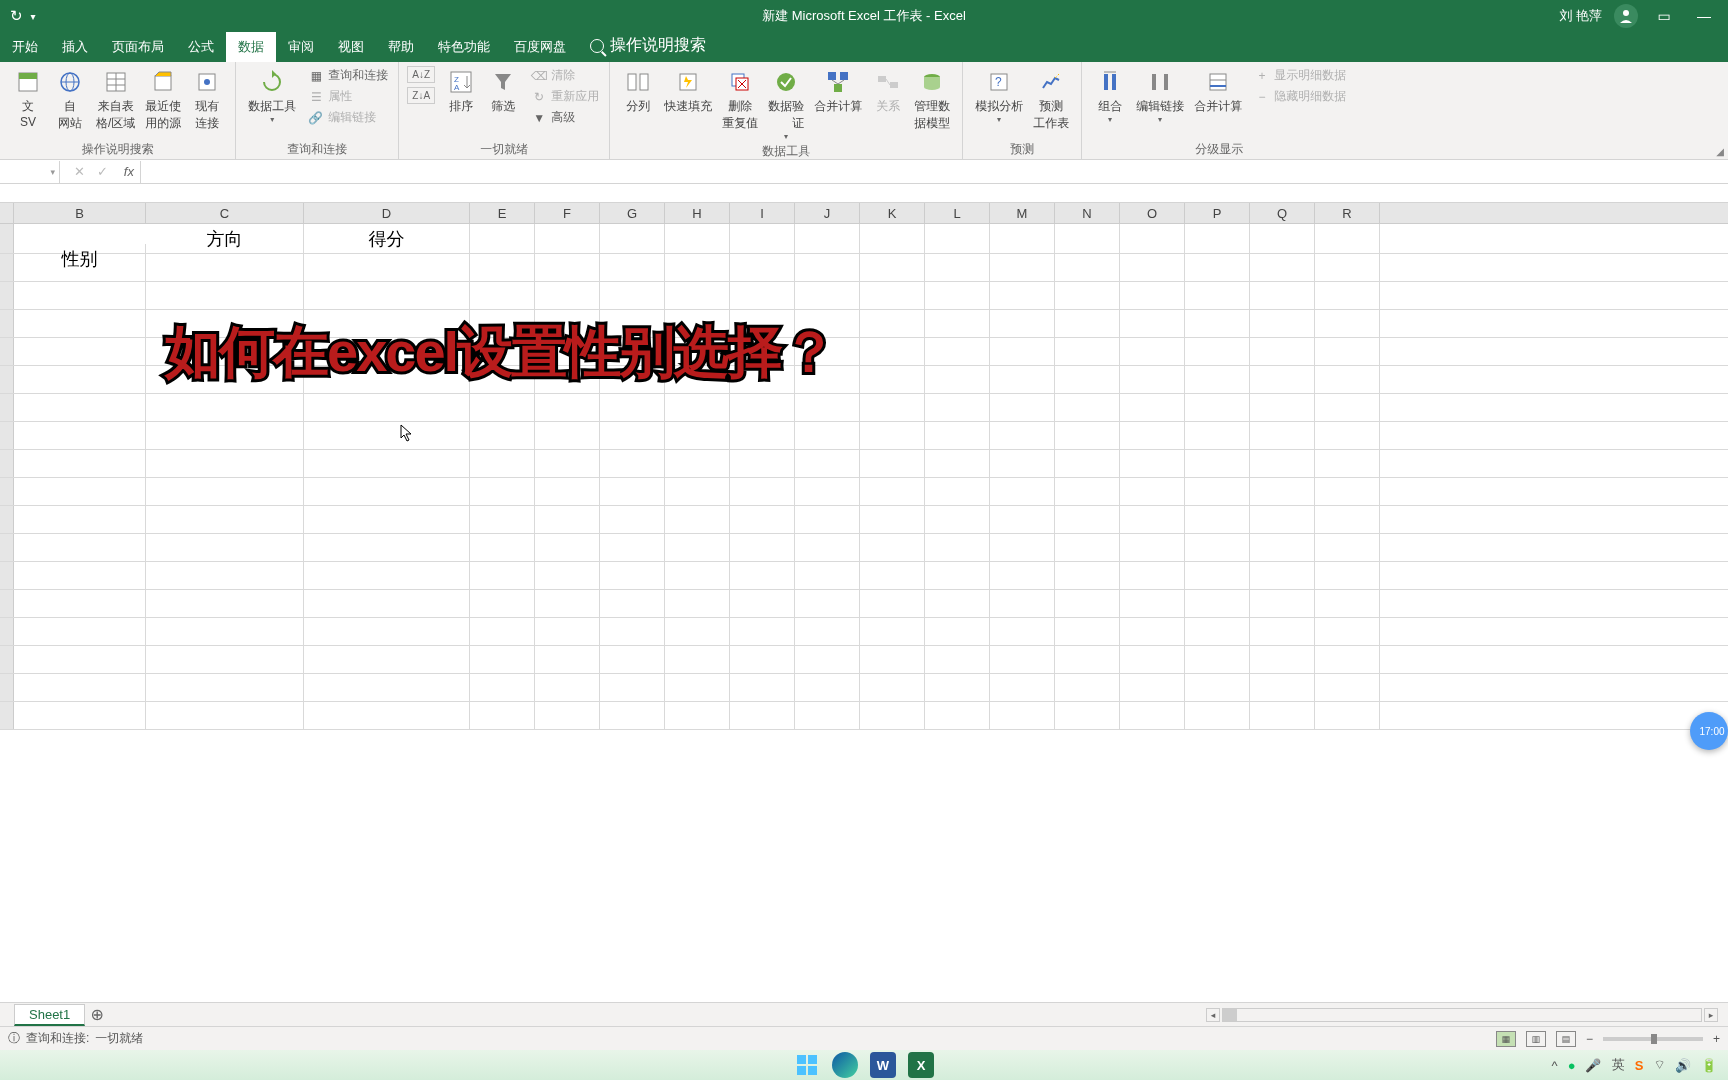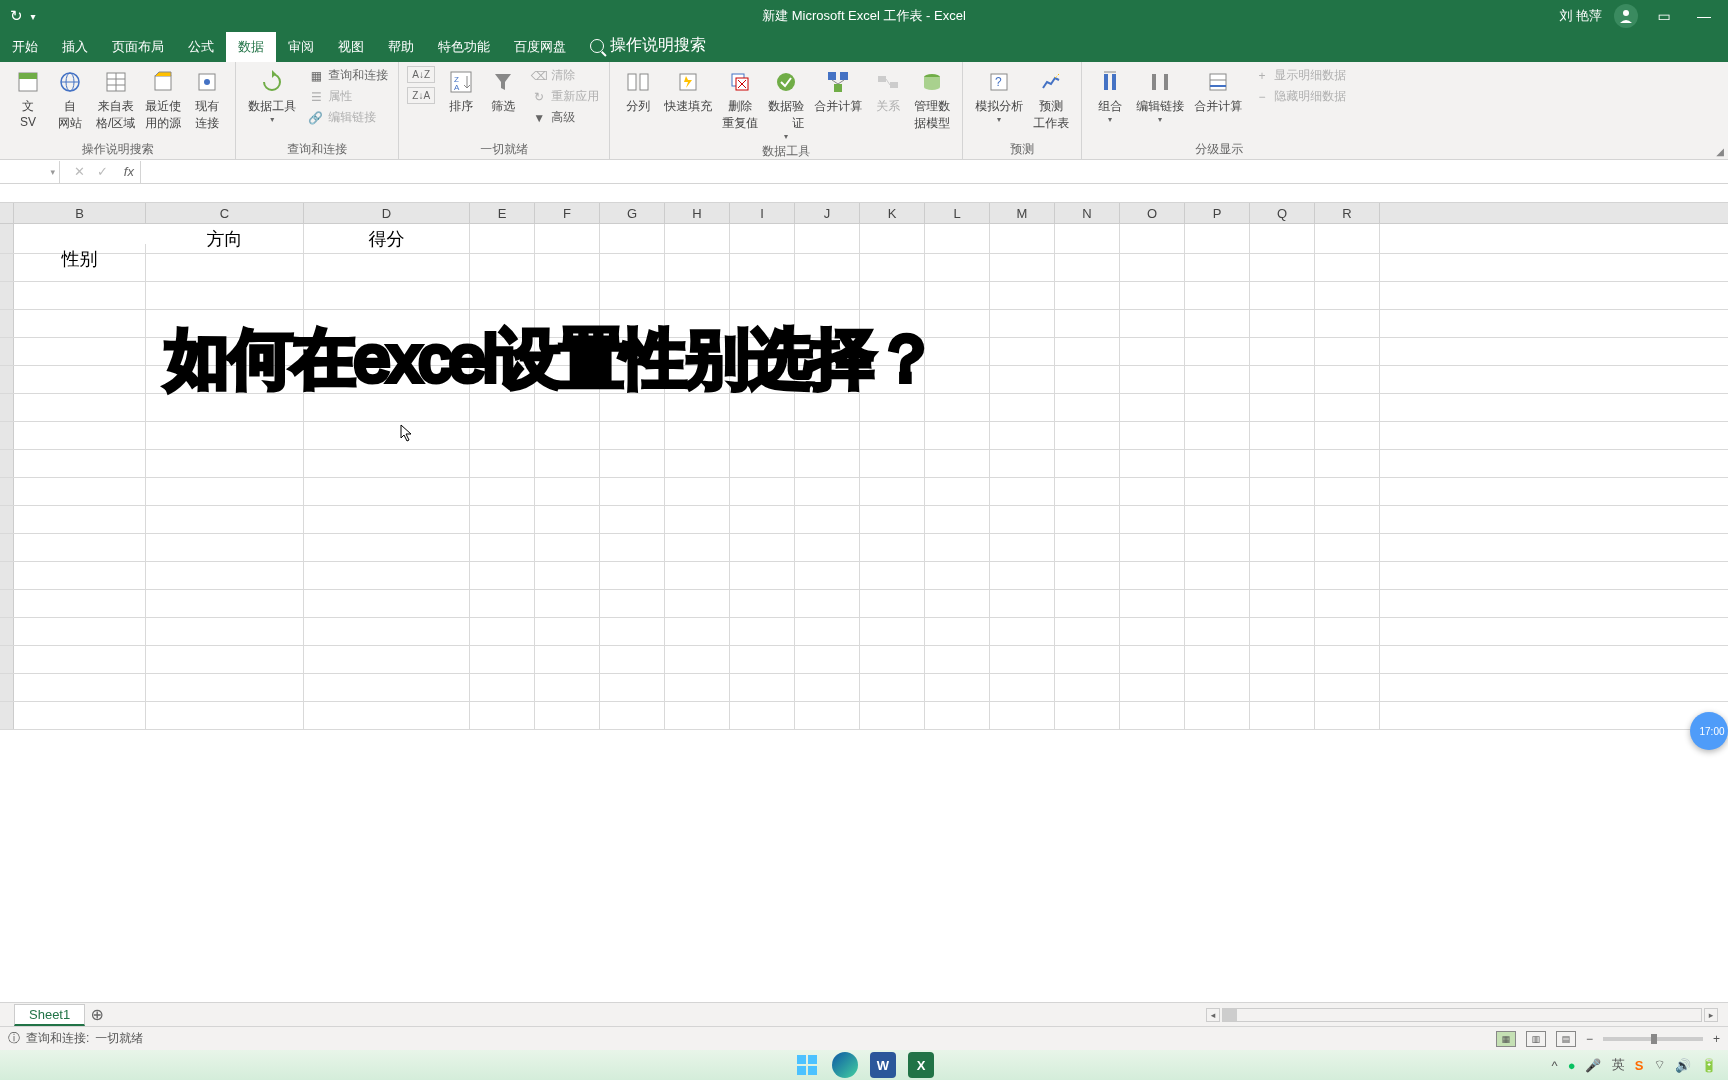--- a/index.html
+++ b/index.html
@@ -55,21 +55,21 @@
 .col-headers { height: 21px; display: flex; background: #e6e6e6; border-bottom: 1px solid #ccc; }
 .rowhead-spacer { width: 14px; border-right: 1px solid #ccc; background:#e6e6e6; }
 .colh { border-right: 1px solid #ccc; font-size: 13px; color: #444; text-align: center; line-height: 21px; }
 .rows { display: flex; flex-direction: column; }
 .row { height: 28px; display: flex; border-bottom: 1px solid #d9d9d9; }
 .row.first { height: 30px; }
 .rowhead { width: 14px; background:#e6e6e6; border-right: 1px solid #ccc; }
 .cell { border-right: 1px solid #d9d9d9; font-size: 18px; text-align: center; line-height: 30px; color: #000; font-family: "SimSun","Microsoft YaHei"; }
 
 
-.overlay-text { position: absolute; top: 315px; left: 165px; font-size: 65px; font-weight: 400; color: #000000; -webkit-text-stroke: 6px #000; font-family: "Microsoft YaHei", sans-serif; letter-spacing: -2px; white-space: nowrap; paint-order: stroke fill; }
+.overlay-text { position: absolute; top: 315px; left: 165px; font-size: 56px; font-weight: 700; color: #b91c1c; -webkit-text-stroke: 6px #000; font-family: "Microsoft YaHei", sans-serif; letter-spacing: -2px; white-space: nowrap; paint-order: stroke fill; }
 
 
 .cursor { position: absolute; top: 424px; left: 400px; font-size: 16px; color: #000; }
 
 
 .timer-badge { position: absolute; top: 712px; right: 0; width: 38px; height: 38px; border-radius: 50%; background: #4f9cf9; color:#fff; font-size:10px; display:flex; align-items:center; justify-content:center; box-shadow: 0 2px 6px rgba(0,0,0,0.3); overflow:hidden; padding-left:6px; }
 
 
 .sheet-tabs { position: absolute; bottom: 54px; left: 0; right: 0; height: 24px; background: #f3f2f1; border-top: 1px solid #d4d4d4; display: flex; align-items:center; }
 .sheet-tabs .nav { width: 14px; }

